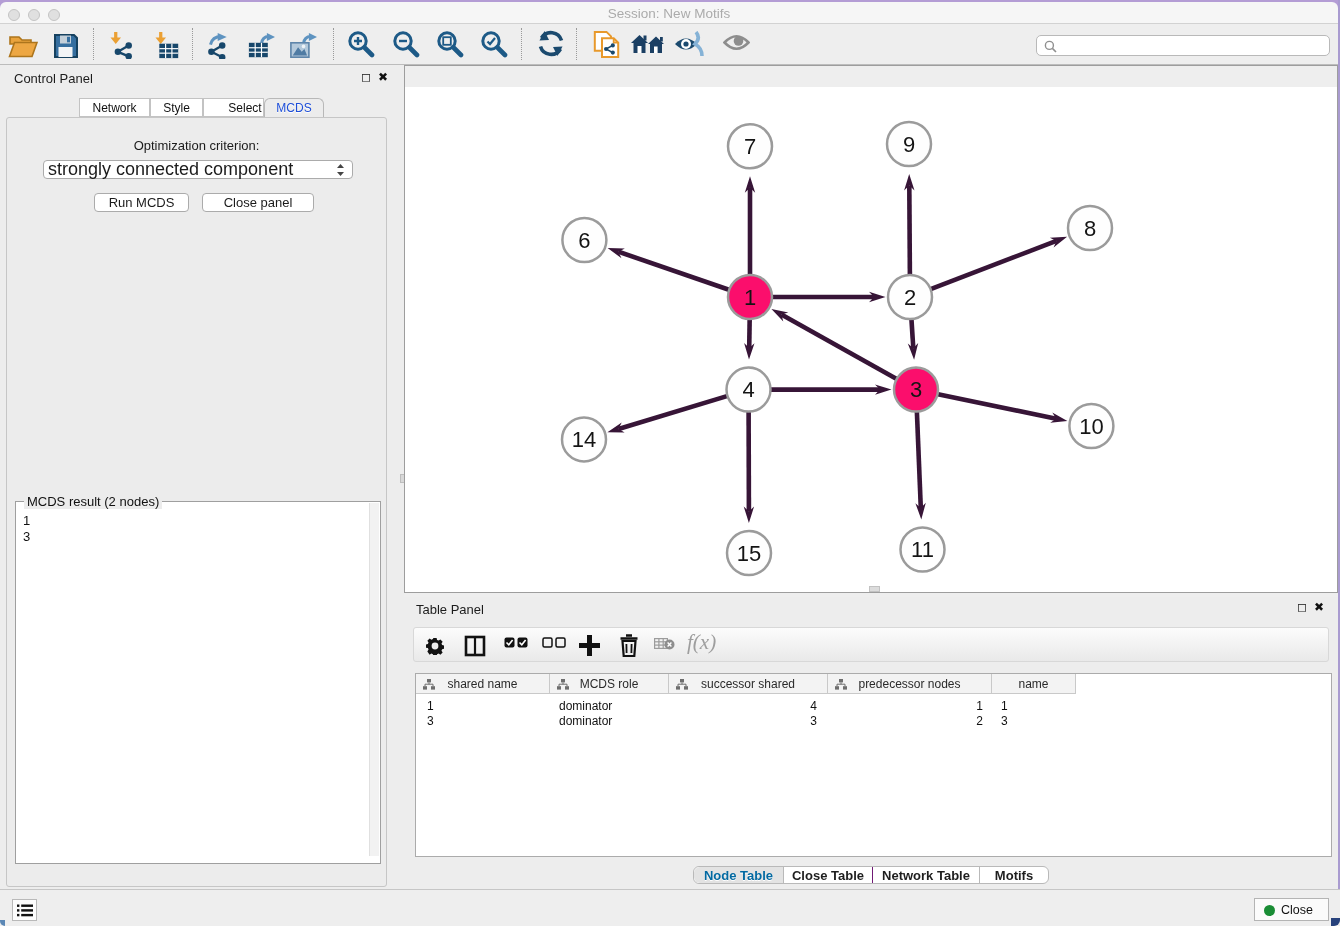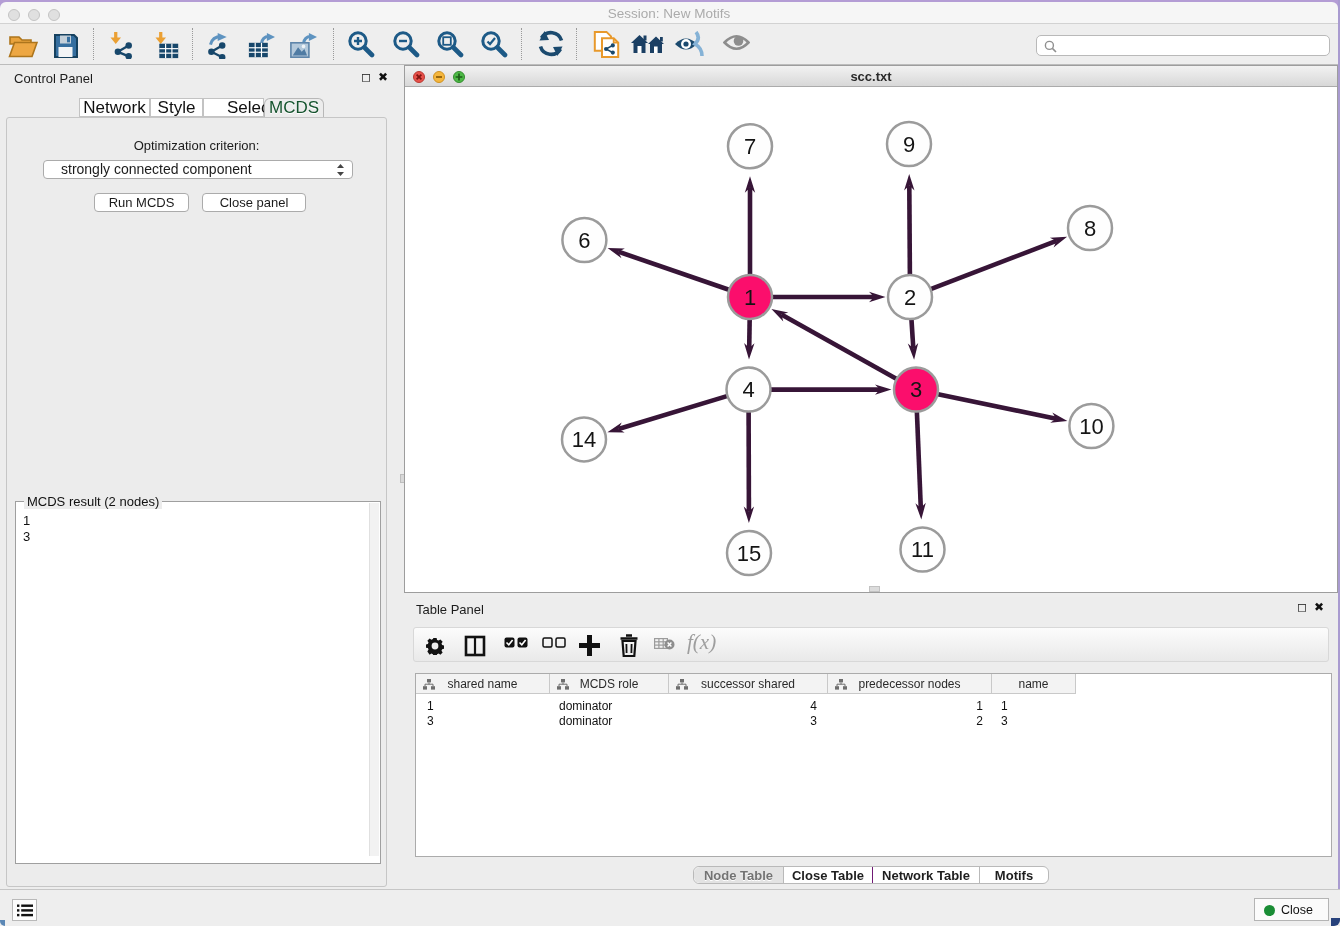--- a/index.html
+++ b/index.html
@@ -18,26 +18,26 @@
   
   #toolbar { left:0; top:24px; width:1340px; height:41px; background:#eeeeee; border-bottom:1px solid #bcbcbc; }
   .tbsep { position:absolute; top:4px; height:32px; width:1px; border-left:1px dotted #9a9a9a; }
   .tbi { position:absolute; }
   #searchbox { position:absolute; left:1036px; top:11px; width:294px; height:21px; background:#ffffff; border:1px solid #b9b9b9; border-radius:5px; }
 
   
   #cpanel { left:0; top:65px; width:393px; height:824px; background:#ededed; }
   #cpanel-title { position:absolute; left:14px; top:6px; font-size:13px; color:#1c1c1c; }
   .panbtns { position:absolute; top:5px; font-size:12px; color:#111; }
-  .tabstrip { position:absolute; font-size:17px; }
+  .tabstrip { position:absolute; font-size:12px; }
   .tab { position:absolute; top:0; height:19px; background:#ffffff; border:1px solid #c3c3c3; text-align:center; line-height:18px; color:#111; }
-  .tabsel { background:#ececec; border:1px solid #b8b8b8; border-bottom:none; border-radius:6px 6px 0 0; color:#14532d; text-shadow:0 1px 0 #ffffff; }
+  .tabsel { background:#ececec; border:1px solid #b8b8b8; border-bottom:none; border-radius:6px 6px 0 0; color:#1d4ed8; text-shadow:0 1px 0 #ffffff; }
   #cp-content { position:absolute; left:6px; top:52px; width:381px; height:770px; background:#ececec; border:1px solid #c6c6c6; border-radius:3px; }
   #optlabel { position:absolute; left:0; top:73px; width:100%; text-align:center; font-size:13px; color:#1b1b1b; }
-  #optselect { position:absolute; left:43px; top:95px; width:310px; height:19px; background:#ffffff; border:1px solid #ababab; border-radius:4px; font-size:14px; color:#1b1b1b; line-height:17px; padding-left:17px; }
+  #optselect { position:absolute; left:43px; top:95px; width:310px; height:19px; background:#ffffff; border:1px solid #ababab; border-radius:4px; font-size:18px; color:#1b1b1b; line-height:17px; padding-left:4px; }
   .btn { position:absolute; top:128px; height:19px; background:#ffffff; border:1px solid #ababab; border-radius:4px; font-size:13px; color:#1b1b1b; text-align:center; line-height:17px; }
   #mcdsbox { position:absolute; left:15px; top:436px; width:366px; height:363px; border:1px solid #9f9f9f; background:#ffffff; }
   #mcdsleg { position:absolute; left:8px; top:-8px; background:#ececec; padding:0 3px; font-size:13px; color:#111; }
   #mcdslist { position:absolute; left:7px; top:11px; font-size:13px; color:#111; line-height:16px; }
   #mcdssb { position:absolute; right:1px; top:1px; width:10px; height:353px; background:#f2f2f2; border-left:1px solid #e0e0e0; }
 
   
   #vsplit { left:393px; top:65px; width:11px; height:824px; background:#ededed; }
   #vgrip { position:absolute; left:7px; top:409px; width:5px; height:9px; background:#d8d8d8; border:1px solid #bdbdbd; }
 
@@ -222,50 +222,32 @@
       <div class="tab tabsel" style="left:264px; width:60px; height:21px;">MCDS</div>
     </div>
     <div id="cp-content"></div>
     <div id="optlabel">Optimization criterion:</div>
     <div id="optselect">strongly connected component
    <svg style="position:absolute; right:7px; top:2px;" width="9" height="14" viewBox="0 0 9 14">
      <path d="M1 5 L4.5 1 L8 5 Z M1 9 L4.5 13 L8 9 Z" fill="#444"></path>
    </svg>
  </div>
     <div class="btn" style="left:94px; width:95px;">Run MCDS</div>
-    <div class="btn" style="left:202px; width:104px;">Close panel</div>
+    <div class="btn" style="left:202px; width:112px;">Close panel</div>
     <div id="mcdsbox">
       <div id="mcdsleg">MCDS result (2 nodes)</div>
       <div id="mcdslist">1<br>3</div>
       <div id="mcdssb"></div>
     </div>
   </div>
   <div class="abs" id="vsplit">
     <div id="vgrip"></div>
   </div>
 
   <div class="abs" id="netwin">
-    <div id="nettitle">
-      <div class="mbtn" style="left:8px; background:#e8504a; border:1px solid #b83a33;">
-        <svg width="10" height="10" viewBox="0 0 10 10" style="position:absolute;left:0;top:0;">
-          <path d="M2.6 2.6 L7.4 7.4 M7.4 2.6 L2.6 7.4" stroke="#7e1410" stroke-width="1.7"></path>
-        </svg>
-      </div>
-      <div class="mbtn" style="left:28px; background:#f5b63c; border:1px solid #cf9222;">
-        <svg width="10" height="10" viewBox="0 0 10 10" style="position:absolute;left:0;top:0;">
-          <path d="M2 5 h6" stroke="#8e5e0a" stroke-width="1.8"></path>
-        </svg>
-      </div>
-      <div class="mbtn" style="left:48px; background:#4db946; border:1px solid #338c2e;">
-        <svg width="10" height="10" viewBox="0 0 10 10" style="position:absolute;left:0;top:0;">
-          <path d="M5 1.6 V8.4 M1.6 5 H8.4" stroke="#1d5c18" stroke-width="1.7"></path>
-        </svg>
-      </div>
-      <div id="nettext">scc.txt</div>
-    </div>
     <div style="position:absolute; left:464px; top:520px; width:11px; height:6px; background:#dcdcdc; border:1px solid #c2c2c2; z-index:5;"></div>
     <div id="netcanvas">
 <svg width="932" height="505" viewBox="0 0 932 505">
 <defs>
           <filter id="gs" x="-5%" y="-5%" width="110%" height="110%">
             <feColorMatrix in="SourceGraphic" type="matrix" values="1 0 0 0 0  0 1 0 0 0  0 0 1 0 0  0 0 0 1 0"></feColorMatrix>
           </filter>
         </defs>
 <g stroke="#371537" stroke-width="4.6" fill="none">
 <line x1="345.0" y1="190.0" x2="345.0" y2="100.8"></line>
@@ -414,21 +396,21 @@
       <div class="td" style="left:253px;top:25px; width:148px; text-align:right;">4</div>
       <div class="td" style="left:412px;top:25px; width:155px; text-align:right;">1</div>
       <div class="td" style="left:585px;top:25px;">1</div>
       <div class="td" style="left:11px; top:40px;">3</div>
       <div class="td" style="left:143px;top:40px;">dominator</div>
       <div class="td" style="left:253px;top:40px; width:148px; text-align:right;">3</div>
       <div class="td" style="left:412px;top:40px; width:155px; text-align:right;">2</div>
       <div class="td" style="left:585px;top:40px;">3</div>
     </div>
     <div style="position:absolute; left:289px; top:269px; width:356px; height:18px; border:1px solid #b9b9b9; border-radius:6px; background:#ffffff; display:flex; font-size:13px; font-weight:bold; color:#1e1e1e; text-align:center; line-height:17px;">
-      <div style="width:89px; background:#e3e3e3; border-radius:6px 0 0 6px; color:#737373; text-shadow:0 1px 0 #fff;">Node Table</div>
+      <div style="width:89px; background:#e3e3e3; border-radius:6px 0 0 6px; color:#0369a1; text-shadow:0 1px 0 #fff;">Node Table</div>
       <div style="width:89px; border-left:1px solid #b9b9b9;">Close Table</div>
       <div style="width:107px; border-left:1px solid #701a75;">Network Table</div>
       <div style="flex:1; border-left:1px solid #b9b9b9;">Motifs</div>
     </div>
   </div>
 
   <div class="abs" id="statusbar">
     <div id="listbtn">
       <svg style="position:absolute; left:4px; top:4px;" width="16" height="13" viewBox="0 0 16 13">
    <g fill="#111">

